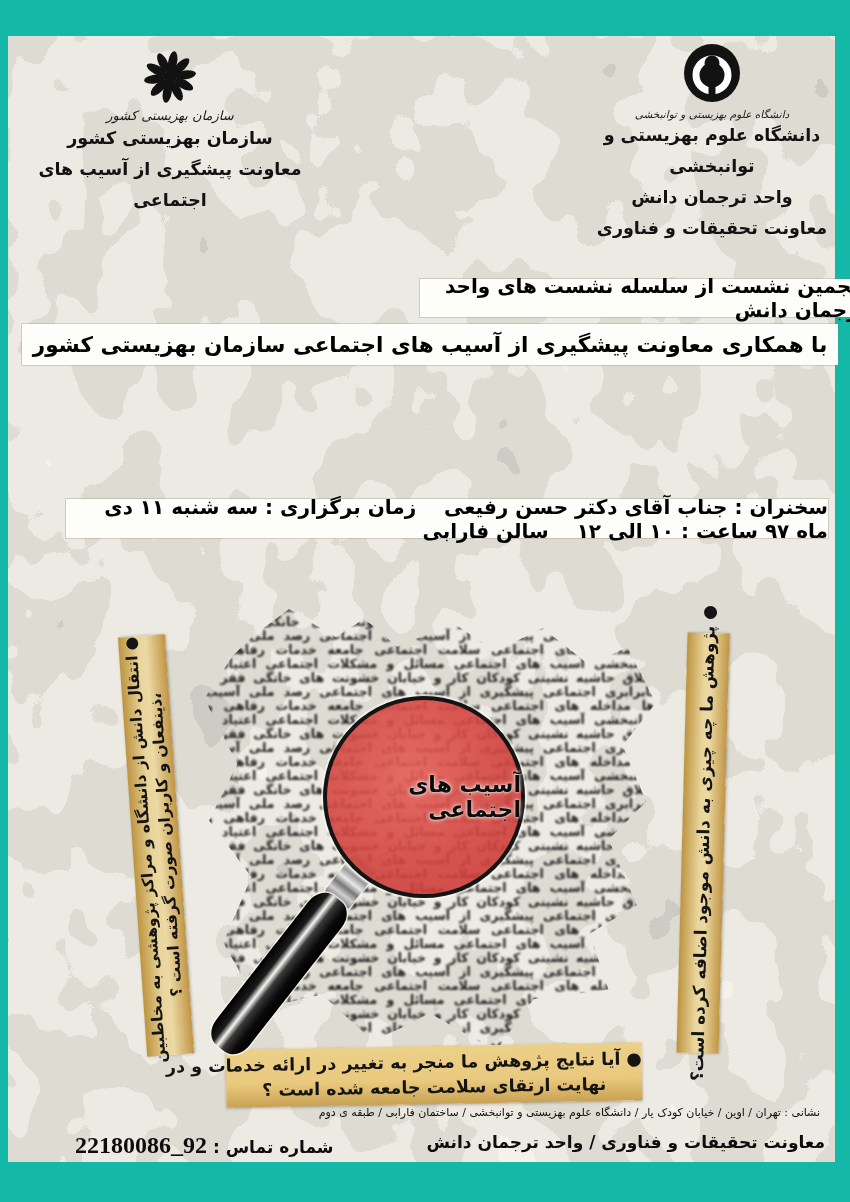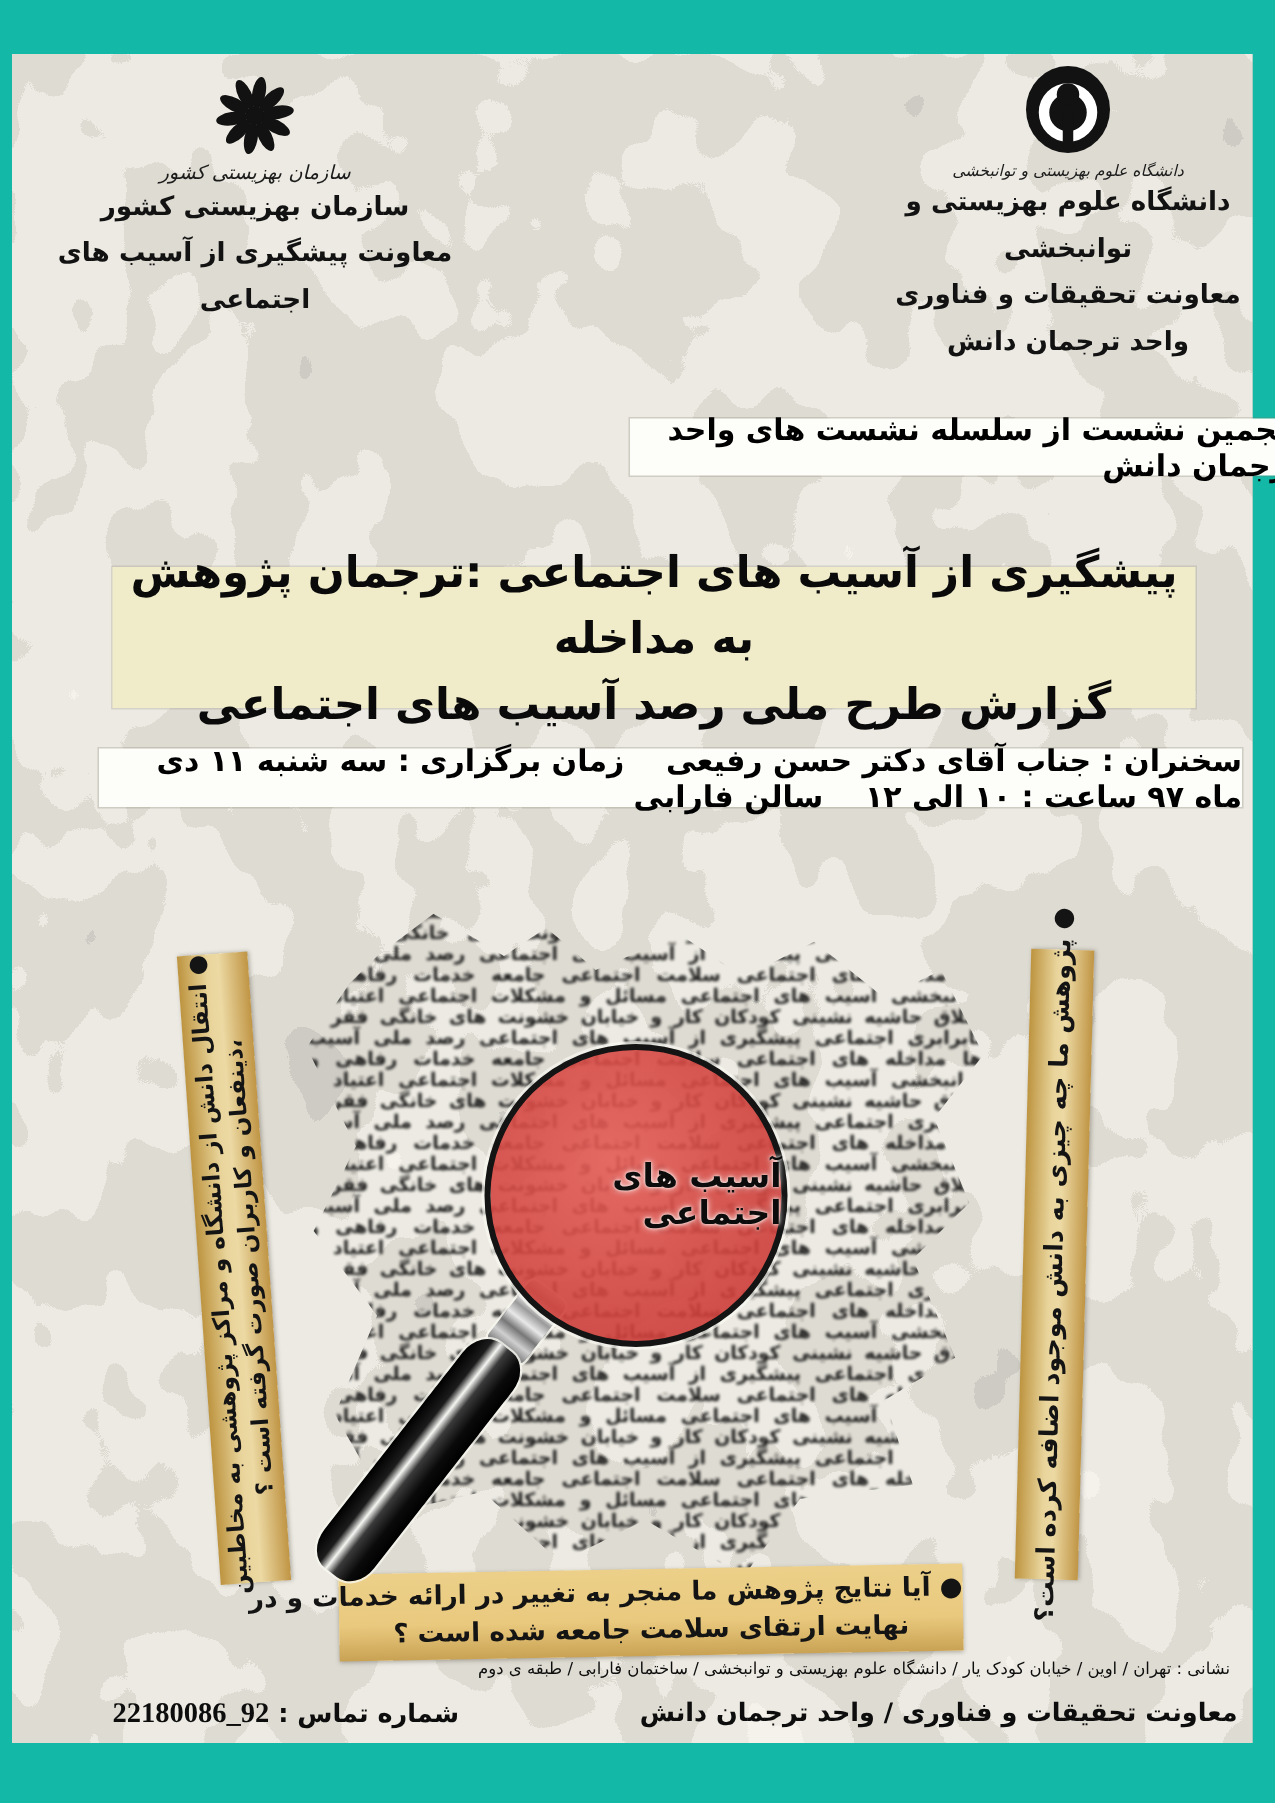--- a/index.html
+++ b/index.html
@@ -71,21 +71,21 @@
             background:linear-gradient(180deg,#ecd089 0%,#e9c97e 60%,#c9a254 100%);
             display:flex;flex-direction:column;justify-content:center;text-align:center;}
   .q-bottom .l{font-size:17.5px;line-height:25px;white-space:nowrap;}
 
   
   .footer-line1{left:30px;top:1106px;width:790px;direction:rtl;text-align:right;
       font-weight:normal;font-size:11px;color:#0d0d0d;z-index:6;}
   .footer-line2{left:30px;top:1132px;width:795px;direction:rtl;display:flex;
       justify-content:space-between;font-weight:bold;font-size:17px;color:#0d0d0d;z-index:6;
       padding-left:45px;box-sizing:border-box;}
-  .phone-number{font-family:"Liberation Serif",serif;font-size:19px;font-weight:bold;
+  .phone-number{font-family:"Liberation Serif",serif;font-size:24px;font-weight:bold;
       direction:ltr;unicode-bidi:embed;}
 </style>
 </head>
 <body>
 
 <div class="page">
 
   <div class="camo">
     <svg width="827" height="1126" xmlns="http://www.w3.org/2000/svg">
       <filter id="camoF" x="-5%" y="-5%" width="110%" height="110%">
@@ -127,31 +127,28 @@
 
   <div class="abs org" style="left:592px;top:42px;width:240px;">
     <svg class="logo" width="62" height="64" viewBox="0 0 62 64">
       <ellipse cx="31" cy="31" rx="28" ry="29" fill="#121212"></ellipse>
       <circle cx="31" cy="33" r="16" fill="none" stroke="#ffffff" stroke-width="7"></circle>
       <circle cx="31" cy="21" r="7.5" fill="#121212"></circle>
       <rect x="27.5" y="30" width="7" height="26" fill="#121212"></rect>
     </svg>
     <div class="caption" dir="rtl">دانشگاه علوم بهزیستی و توانبخشی</div>
     <div class="line">دانشگاه علوم بهزیستی و توانبخشی</div>
+    <div class="line">واحد ترجمان دانش</div>
     <div class="line">معاونت تحقیقات و فناوری</div>
-    <div class="line">واحد ترجمان دانش</div>
   </div>
 
   <div class="abs whitebar bar-series" style="left:388px;top:279px;width:447px;height:38px;">پنجمین نشست از سلسله نشست های واحد ترجمان دانش</div>
 
+  <div class="abs whitebar bar-coop" style="left:22px;top:324px;width:816px;height:41px;">با همکاری معاونت پیشگیری از آسیب های اجتماعی سازمان بهزیستی کشور</div>
 
-  <div class="abs title-block" style="left:75px;top:378px;width:722px;height:94px;">
-    <div class="t">پیشگیری از آسیب های اجتماعی :ترجمان پژوهش به مداخله</div>
-    <div class="t">گزارش طرح ملی رصد آسیب های اجتماعی</div>
-  </div>
 
   <div class="abs whitebar bar-speaker" style="left:66px;top:499px;width:762px;height:39px;">سخنران : جناب آقای دکتر حسن رفیعی    زمان برگزاری : سه شنبه ۱۱ دی ماه ۹۷ ساعت : ۱۰ الی ۱۲    سالن فارابی</div>
 
   <div class="abs collage">
     <div class="txt">آسیب های اجتماعی مسائل و مشکلات اجتماعی اعتیاد و طلاق حاشیه نشینی کودکان کار و خیابان خشونت های خانگی فقر و نابرابری اجتماعی پیشگیری از آسیب های اجتماعی رصد ملی آسیب ها مداخله های اجتماعی سلامت اجتماعی جامعه خدمات رفاهی و توانبخشی آسیب های اجتماعی مسائل و مشکلات اجتماعی اعتیاد و طلاق حاشیه نشینی کودکان کار و خیابان خشونت های خانگی فقر و نابرابری اجتماعی پیشگیری از آسیب های اجتماعی رصد ملی آسیب ها مداخله های اجتماعی سلامت اجتماعی جامعه خدمات رفاهی و توانبخشی آسیب های اجتماعی مسائل و مشکلات اجتماعی اعتیاد و طلاق حاشیه نشینی کودکان کار و خیابان خشونت های خانگی فقر و نابرابری اجتماعی پیشگیری از آسیب های اجتماعی رصد ملی آسیب ها مداخله های اجتماعی سلامت اجتماعی جامعه خدمات رفاهی و توانبخشی آسیب های اجتماعی مسائل و مشکلات اجتماعی اعتیاد و طلاق حاشیه نشینی کودکان کار و خیابان خشونت های خانگی فقر و نابرابری اجتماعی پیشگیری از آسیب های اجتماعی رصد ملی آسیب ها مداخله های اجتماعی سلامت اجتماعی جامعه خدمات رفاهی و توانبخشی آسیب های اجتماعی مسائل و مشکلات اجتماعی اعتیاد و طلاق حاشیه نشینی کودکان کار و خیابان خشونت های خانگی فقر و نابرابری اجتماعی پیشگیری از آسیب های اجتماعی رصد ملی آسیب ها مداخله های اجتماعی سلامت اجتماعی جامعه خدمات رفاهی و توانبخشی آسیب های اجتماعی مسائل و مشکلات اجتماعی اعتیاد و طلاق حاشیه نشینی کودکان کار و خیابان خشونت های خانگی فقر و نابرابری اجتماعی پیشگیری از آسیب های اجتماعی رصد ملی آسیب ها مداخله های اجتماعی سلامت اجتماعی جامعه خدمات رفاهی و توانبخشی آسیب های اجتماعی مسائل و مشکلات اجتماعی اعتیاد و طلاق حاشیه نشینی کودکان کار و خیابان خشونت های خانگی فقر و نابرابری اجتماعی پیشگیری از آسیب های اجتماعی رصد ملی آسیب ها مداخله های اجتماعی سلامت اجتماعی جامعه خدمات رفاهی و توانبخشی آسیب های اجتماعی مسائل و مشکلات اجتماعی اعتیاد و طلاق حاشیه نشینی کودکان کار و خیابان خشونت های خانگی فقر و نابرابری اجتماعی پیشگیری از آسیب های اجتماعی رصد ملی آسیب ها مداخله های اجتماعی سلامت اجتماعی جامعه خدمات رفاهی و توانبخشی آسیب های اجتماعی مسائل و مشکلات اجتماعی اعتیاد و طلاق حاشیه نشینی کودکان کار و خیابان خشونت های خانگی فقر و نابرابری اجتماعی پیشگیری از آسیب های اجتماعی رصد ملی آسیب ها مداخله های اجتماعی سلامت اجتماعی جامعه خدمات رفاهی و توانبخشی آسیب های اجتماعی مسائل و مشکلات اجتماعی اعتیاد و طلاق حاشیه نشینی کودکان کار و خیابان خشونت های خانگی فقر و نابرابری اجتماعی پیشگیری از آسیب های اجتماعی رصد ملی آسیب ها مداخله های اجتماعی سلامت اجتماعی جامعه خدمات رفاهی و توانبخشی آسیب های اجتماعی مسائل و مشکلات اجتماعی اعتیاد و طلاق حاشیه نشینی کودکان کار و خیابان خشونت های خانگی فقر و نابرابری اجتماعی پیشگیری از آسیب های اجتماعی رصد ملی آسیب ها مداخله های اجتماعی سلامت اجتماعی جامعه خدمات رفاهی و توانبخشی آسیب های اجتماعی مسائل و مشکلات اجتماعی اعتیاد و طلاق حاشیه نشینی کودکان کار و خیابان خشونت های خانگی فقر و نابرابری اجتماعی پیشگیری از آسیب های اجتماعی رصد ملی آسیب ها مداخله های اجتماعی سلامت اجتماعی جامعه خدمات رفاهی و توانبخشی آسیب های اجتماعی مسائل و مشکلات اجتماعی اعتیاد و طلاق حاشیه نشینی کودکان کار و خیابان خشونت های خانگی فقر و نابرابری اجتماعی پیشگیری از آسیب های اجتماعی رصد ملی آسیب ها مداخله های اجتماعی سلامت اجتماعی جامعه خدمات رفاهی و توانبخشی آسیب های اجتماعی مسائل و مشکلات اجتماعی اعتیاد و طلاق حاشیه نشینی کودکان کار و خیابان خشونت های خانگی فقر و نابرابری اجتماعی پیشگیری از آسیب های اجتماعی رصد ملی آسیب ها مداخله های اجتماعی سلامت اجتماعی جامعه خدمات رفاهی و توانبخشی آسیب های اجتماعی مسائل و مشکلات اجتماعی اعتیاد و طلاق حاشیه نشینی کودکان کار و خیابان خشونت های خانگی فقر و نابرابری اجتماعی پیشگیری از آسیب های اجتماعی رصد ملی آسیب ها مداخله های اجتماعی سلامت اجتماعی جامعه خدمات رفاهی و توانبخشی آسیب های اجتماعی مسائل و مشکلات اجتماعی اعتیاد و طلاق حاشیه نشینی کودکان کار و خیابان خشونت های خانگی فقر و نابرابری اجتماعی پیشگیری از آسیب های اجتماعی رصد ملی آسیب ها مداخله های اجتماعی سلامت اجتماعی جامعه خدمات رفاهی و توانبخشی آسیب های اجتماعی مسائل و مشکلات اجتماعی اعتیاد و طلاق حاشیه نشینی کودکان کار و خیابان خشونت های خانگی فقر و نابرابری اجتماعی پیشگیری از آسیب های اجتماعی رصد ملی آسیب ها مداخله های اجتماعی سلامت اجتماعی جامعه خدمات رفاهی و توانبخشی آسیب های اجتماعی مسائل و مشکلات اجتماعی اعتیاد و طلاق حاشیه نشینی کودکان کار و خیابان خشونت های خانگی فقر و نابرابری اجتماعی پیشگیری از آسیب های اجتماعی رصد ملی آسیب ها مداخله های اجتماعی سلامت اجتماعی جامعه خدمات رفاهی و توانبخشی آسیب های اجتماعی مسائل و مشکلات اجتماعی اعتیاد و طلاق حاشیه نشینی کودکان کار و خیابان خشونت های خانگی فقر و نابرابری اجتماعی پیشگیری از آسیب های اجتماعی رصد ملی آسیب ها مداخله های اجتماعی سلامت اجتماعی جامعه خدمات رفاهی و توانبخشی آسیب های اجتماعی مسائل و مشکلات اجتماعی اعتیاد و طلاق حاشیه نشینی کودکان کار و خیابان خشونت های خانگی فقر و نابرابری اجتماعی پیشگیری از آسیب های اجتماعی رصد ملی آسیب ها مداخله های اجتماعی سلامت اجتماعی جامعه خدمات رفاهی و توانبخشی آسیب های اجتماعی مسائل و مشکلات اجتماعی اعتیاد و طلاق حاشیه نشینی کودکان کار و خیابان خشونت های خانگی فقر و نابرابری اجتماعی پیشگیری از آسیب های اجتماعی رصد ملی آسیب ها مداخله های اجتماعی سلامت اجتماعی جامعه خدمات رفاهی و توانبخشی آسیب های اجتماعی مسائل و مشکلات اجتماعی اعتیاد و طلاق حاشیه نشینی کودکان کار و خیابان خشونت های خانگی فقر و نابرابری اجتماعی پیشگیری از آسیب های اجتماعی رصد ملی آسیب ها مداخله های اجتماعی سلامت اجتماعی جامعه خدمات رفاهی و توانبخشی آسیب های اجتماعی مسائل و مشکلات اجتماعی اعتیاد و طلاق حاشیه نشینی کودکان کار و خیابان خشونت های خانگی فقر و نابرابری اجتماعی پیشگیری از آسیب های اجتماعی رصد ملی آسیب ها مداخله های اجتماعی سلامت اجتماعی جامعه خدمات رفاهی و توانبخشی آسیب های اجتماعی مسائل و مشکلات اجتماعی اعتیاد و طلاق حاشیه نشینی کودکان کار و خیابان خشونت های خانگی فقر و نابرابری اجتماعی پیشگیری از آسیب های اجتماعی رصد ملی آسیب ها مداخله های اجتماعی سلامت اجتماعی جامعه خدمات رفاهی و توانبخشی آسیب های اجتماعی مسائل و مشکلات اجتماعی اعتیاد و طلاق حاشیه نشینی کودکان کار و خیابان خشونت های خانگی فقر و نابرابری اجتماعی پیشگیری از آسیب های اجتماعی رصد ملی آسیب ها مداخله های اجتماعی سلامت اجتماعی جامعه خدمات رفاهی و توانبخشی آسیب های اجتماعی مسائل و مشکلات اجتماعی اعتیاد و طلاق حاشیه نشینی کودکان کار و خیابان خشونت های خانگی فقر و نابرابری اجتماعی پیشگیری از آسیب های اجتماعی رصد ملی آسیب ها مداخله های اجتماعی سلامت اجتماعی جامعه خدمات رفاهی و توانبخشی آسیب های اجتماعی مسائل و مشکلات اجتماعی اعتیاد و طلاق حاشیه نشینی کودکان کار و خیابان خشونت های خانگی فقر و نابرابری اجتماعی پیشگیری از آسیب های اجتماعی رصد ملی آسیب ها مداخله های اجتماعی سلامت اجتماعی جامعه خدمات رفاهی و توانبخشی آسیب های اجتماعی مسائل و مشکلات اجتماعی اعتیاد و طلاق حاشیه نشینی کودکان کار و خیابان خشونت های خانگی فقر و نابرابری اجتماعی پیشگیری از آسیب های اجتماعی رصد ملی آسیب ها مداخله های اجتماعی سلامت اجتماعی جامعه خدمات رفاهی و توانبخشی آسیب های اجتماعی مسائل و مشکلات اجتماعی اعتیاد و طلاق حاشیه نشینی کودکان کار و خیابان خشونت های خانگی فقر و نابرابری اجتماعی پیشگیری از آسیب های اجتماعی رصد ملی آسیب ها مداخله های اجتماعی سلامت اجتماعی جامعه خدمات رفاهی و توانبخشی آسیب های اجتماعی مسائل و مشکلات اجتماعی اعتیاد و طلاق حاشیه نشینی کودکان کار و خیابان خشونت های خانگی فقر و نابرابری اجتماعی پیشگیری از آسیب های اجتماعی رصد ملی آسیب ها مداخله های اجتماعی سلامت اجتماعی جامعه خدمات رفاهی و توانبخشی آسیب های اجتماعی مسائل و مشکلات اجتماعی اعتیاد و طلاق حاشیه نشینی کودکان کار و خیابان خشونت های خانگی فقر و نابرابری اجتماعی پیشگیری از آسیب های اجتماعی رصد ملی آسیب ها مداخله های اجتماعی سلامت اجتماعی جامعه خدمات رفاهی و توانبخشی آسیب های اجتماعی مسائل و مشکلات اجتماعی اعتیاد و طلاق حاشیه نشینی کودکان کار و خیابان خشونت های خانگی فقر و نابرابری اجتماعی پیشگیری از آسیب های اجتماعی رصد ملی آسیب ها مداخله های اجتماعی سلامت اجتماعی جامعه خدمات رفاهی و توانبخشی آسیب های اجتماعی مسائل و مشکلات اجتماعی اعتیاد و طلاق حاشیه نشینی کودکان کار و خیابان خشونت های خانگی فقر و نابرابری اجتماعی پیشگیری از آسیب های اجتماعی رصد ملی آسیب ها مداخله های اجتماعی سلامت اجتماعی جامعه خدمات رفاهی و توانبخشی آسیب های اجتماعی مسائل و مشکلات اجتماعی اعتیاد و طلاق حاشیه نشینی کودکان کار و خیابان خشونت های خانگی فقر و نابرابری اجتماعی پیشگیری از آسیب های اجتماعی رصد ملی آسیب ها مداخله های اجتماعی سلامت اجتماعی جامعه خدمات رفاهی و توانبخشی آسیب های اجتماعی مسائل و مشکلات اجتماعی اعتیاد و طلاق حاشیه نشینی کودکان کار و خیابان خشونت های خانگی فقر و نابرابری اجتماعی پیشگیری از آسیب های اجتماعی رصد ملی آسیب ها مداخله های اجتماعی سلامت اجتماعی جامعه خدمات رفاهی و توانبخشی آسیب های اجتماعی مسائل و مشکلات اجتماعی اعتیاد و طلاق حاشیه نشینی کودکان کار و خیابان خشونت های خانگی فقر و نابرابری اجتماعی پیشگیری از آسیب های اجتماعی رصد ملی آسیب ها مداخله های اجتماعی سلامت اجتماعی جامعه خدمات رفاهی و توانبخشی آسیب های اجتماعی مسائل و مشکلات اجتماعی اعتیاد و طلاق حاشیه نشینی کودکان کار و خیابان خشونت های خانگی فقر و نابرابری اجتماعی پیشگیری از آسیب های اجتماعی رصد ملی آسیب ها مداخله های اجتماعی سلامت اجتماعی جامعه خدمات رفاهی و توانبخشی آسیب های اجتماعی مسائل و مشکلات اجتماعی اعتیاد و طلاق حاشیه نشینی کودکان کار و خیابان خشونت های خانگی فقر و نابرابری اجتماعی پیشگیری از آسیب های اجتماعی رصد ملی آسیب ها مداخله های اجتماعی سلامت اجتماعی جامعه خدمات رفاهی و توانبخشی آسیب های اجتماعی مسائل و مشکلات اجتماعی اعتیاد و طلاق حاشیه نشینی کودکان کار و خیابان خشونت های خانگی فقر و نابرابری اجتماعی پیشگیری از آسیب های اجتماعی رصد ملی آسیب ها مداخله های اجتماعی سلامت اجتماعی جامعه خدمات رفاهی و توانبخشی آسیب های اجتماعی مسائل و مشکلات اجتماعی اعتیاد و طلاق حاشیه نشینی کودکان کار و خیابان خشونت های خانگی فقر و نابرابری اجتماعی پیشگیری از آسیب های اجتماعی رصد ملی آسیب ها مداخله های اجتماعی سلامت اجتماعی جامعه خدمات رفاهی و توانبخشی آسیب های اجتماعی مسائل و مشکلات اجتماعی اعتیاد و طلاق حاشیه نشینی کودکان کار و خیابان خشونت های خانگی فقر و نابرابری اجتماعی پیشگیری از آسیب های اجتماعی رصد ملی آسیب ها مداخله های اجتماعی سلامت اجتماعی جامعه خدمات رفاهی و توانبخشی آسیب های اجتماعی مسائل و مشکلات اجتماعی اعتیاد و طلاق حاشیه نشینی کودکان کار و خیابان خشونت های خانگی فقر و نابرابری اجتماعی پیشگیری از آسیب های اجتماعی رصد ملی آسیب ها مداخله های اجتماعی سلامت اجتماعی جامعه خدمات رفاهی و توانبخشی </div>
   </div>
 
   <div class="abs mag-group">
     <div class="ferrule"></div>
     <div class="handle"></div>

